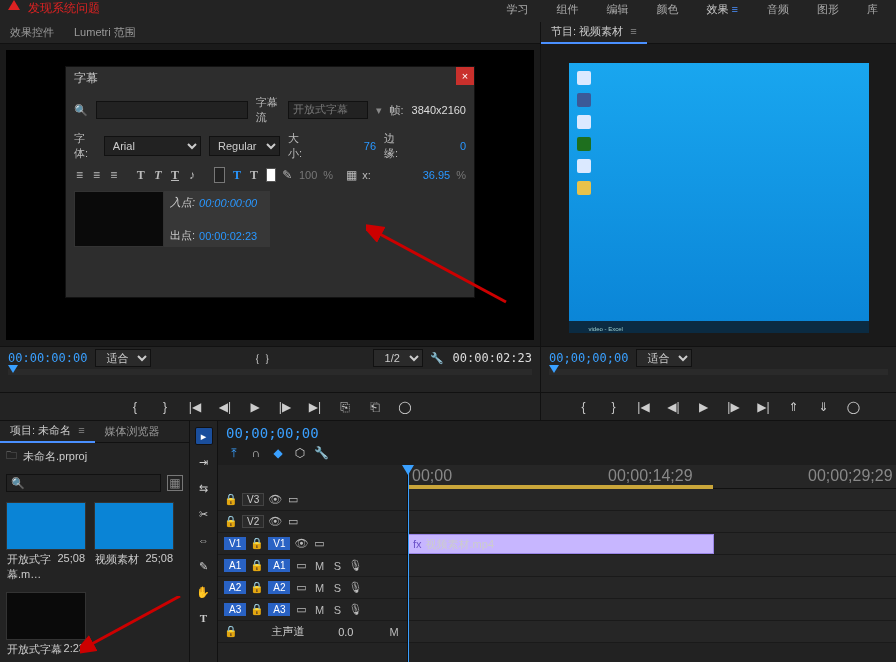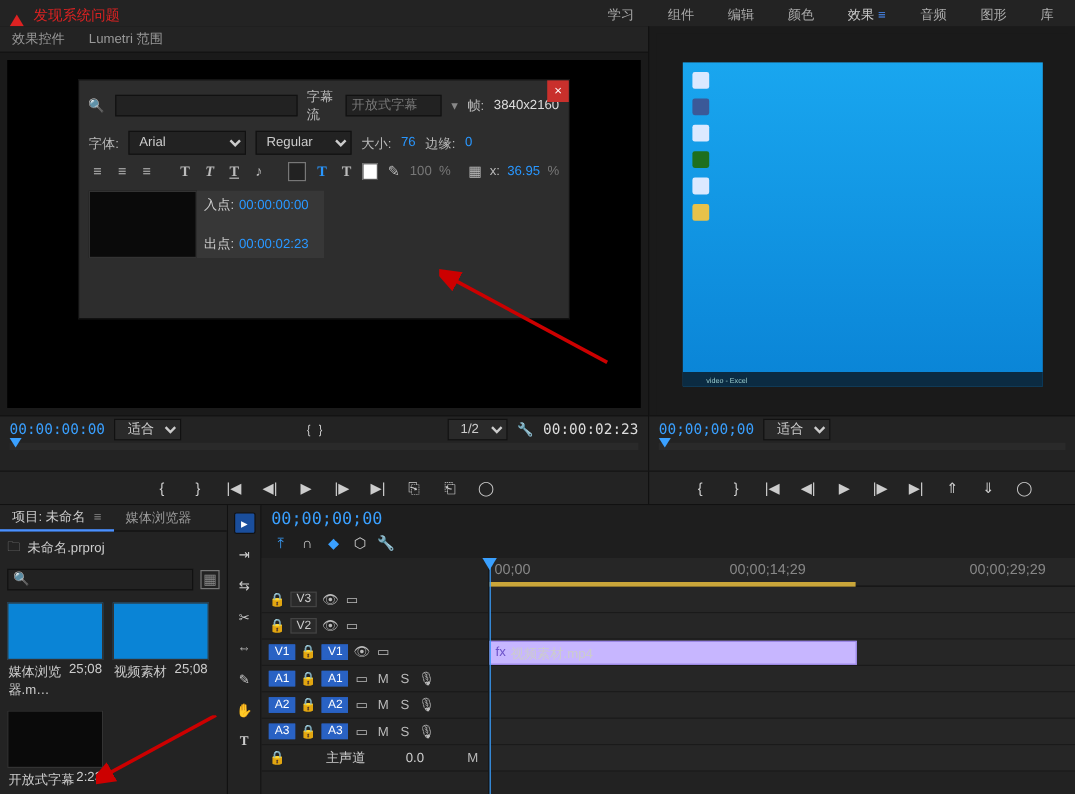--- a/index.html
+++ b/index.html
@@ -1,19 +1,19 @@
 <!DOCTYPE html>
 <html><head>
 <meta charset="utf-8">
 <style>
   *{box-sizing:border-box;margin:0;padding:0;font-family:"Microsoft YaHei",Arial,sans-serif;font-size:11px;color:#ccc;}
   body{background:#1e1e1e;width:896px;height:662px;overflow:hidden;position:relative;}
   .row{display:flex;align-items:center;}
   
-  .menubar{height:22px;background:#232323;display:flex;align-items:flex-end;padding:0 8px;gap:8px;}
+  .menubar{height:22px;background:#232323;display:flex;align-items:flex-start;padding:0 8px;gap:8px;}
   .warn-triangle{width:0;height:0;border-left:6px solid transparent;border-right:6px solid transparent;border-bottom:10px solid #d22;}
   .warn-text{color:#d22;font-size:12px;}
   .menubar .spacer{flex:1;}
   .menu-item{padding:2px 10px;color:#aaa;cursor:pointer;}
   .menu-item.active{color:#4a90ff;}
   .menu-lines{color:#4a90ff;letter-spacing:1px;}
   
   .tabs-row{height:22px;background:#232323;display:flex;align-items:center;border-bottom:1px solid #111;}
   .tab{padding:3px 10px;color:#999;cursor:pointer;white-space:nowrap;}
   .tab.active{color:#e6e6e6;border-bottom:2px solid #4a90ff;}
@@ -27,40 +27,40 @@
   .dialog{width:410px;background:#2d2d2d;border:1px solid #111;position:relative;}
   .dialog-title{display:flex;align-items:center;height:22px;padding:0 8px;font-size:12px;}
   .close-x{position:absolute;right:0;top:0;width:18px;height:18px;background:#c9302c;color:#fff;text-align:center;line-height:18px;cursor:pointer;}
   .dialog-body{padding:6px 8px 10px;}
   .search-row{display:flex;align-items:center;gap:8px;margin-bottom:6px;}
   .search-input{flex:0 0 120px;background:#222;border:1px solid #111;height:18px;color:#ccc;padding:0 4px;}
   .lbl{color:#bbb;}
   .ro-field{background:#222;border:1px solid #111;height:18px;padding:0 4px;color:#777;min-width:80px;}
   .font-row{display:flex;align-items:center;gap:8px;margin-bottom:6px;}
   .sel{background:#222;border:1px solid #111;height:20px;color:#ccc;padding:0 4px;}
-  .val{color:#2997ff;}
+  .val{color:#2997ff;margin-left:46px;}
   .tools-row{display:flex;align-items:center;gap:6px;margin-bottom:8px;}
   .tb{width:16px;height:16px;display:flex;align-items:center;justify-content:center;color:#bbb;cursor:pointer;font-size:12px;}
   .tb.box{border:1px solid #777;}
   .tb.T{font-family:Georgia,serif;font-weight:bold;}
   .swatch{width:14px;height:14px;background:#fff;border:1px solid #555;}
   .pct{color:#777;}
   .caption-block{display:flex;gap:0;margin-bottom:40px;}
   .thumb{width:90px;height:56px;background:#0a0a0a;border:1px solid #333;}
   .tc-col{width:106px;background:#373737;padding:4px 6px;}
   .tc-col .tclbl{color:#ccc;font-size:11px;}
   .tc-col .tcv{color:#2997ff;font-size:11px;}
   .cap-text{flex:1;background:#e9e9e9;color:#555;padding:4px 6px;height:56px;}
   .arrow1{position:absolute;left:300px;top:155px;pointer-events:none;}
   .btn-row{display:flex;align-items:center;gap:8px;}
   .rbtn{border:1px solid #666;border-radius:10px;padding:2px 14px;color:#ccc;cursor:pointer;background:#2d2d2d;}
   
   .src-ctrls{height:46px;background:#232323;display:flex;align-items:center;padding:0 8px;gap:8px;border-top:1px solid #111;position:relative;}
   .tc{color:#3aa0ff;font-family:monospace;font-size:12px;}
-  .fit-sel{background:#2a2a2a;border:1px solid #111;height:18px;color:#ccc;padding:0 6px;}
+  .fit-sel{background:#2a2a2a;border:1px solid #111;height:18px;color:#ccc;padding:0 6px;text-align:right;}
   .mini-ruler{flex:1;height:6px;background:#2a2a2a;position:relative;}
   .mini-ruler .ph{position:absolute;left:0;top:-4px;width:0;height:0;border-left:5px solid transparent;border-right:5px solid transparent;border-top:8px solid #3aa0ff;}
   .tbtn{width:16px;height:16px;color:#ccc;cursor:pointer;display:flex;align-items:center;justify-content:center;font-size:12px;}
   
   .prog-viewer{flex:1;margin:6px 6px 0 6px;background:#1a1a1a;display:flex;align-items:center;justify-content:center;}
   .desktop{width:300px;height:270px;background:linear-gradient(180deg,#19a6ef 0%,#0a84d6 100%);position:relative;}
   .desk-icon{position:absolute;width:14px;height:14px;background:#dbe9ff;border-radius:2px;}
   .taskbar{position:absolute;bottom:0;left:0;right:0;height:12px;background:#0b2b42;}
   
   .lower{display:flex;height:248px;border-top:1px solid #111;}
@@ -81,21 +81,21 @@
   .tl-top{display:flex;align-items:center;gap:10px;padding:4px 8px;}
   .tl-body{flex:1;display:flex;}
   .tl-left{width:190px;background:#232323;border-right:1px solid #111;}
   .trk{height:22px;display:flex;align-items:center;gap:4px;padding:0 6px;border-bottom:1px solid #1a1a1a;}
   .trk .tag{background:#2a2a2a;border:1px solid #444;color:#ccc;padding:0 4px;font-size:10px;}
   .trk .tag.on{background:#2962c4;color:#fff;border-color:#2962c4;}
   .trk .ico{width:14px;height:14px;display:flex;align-items:center;justify-content:center;color:#bbb;}
   .trk.master{justify-content:space-between;}
   .tl-right{flex:1;position:relative;background:#222;}
   .ruler{height:24px;background:#262626;position:relative;border-bottom:1px solid #111;}
-  .ruler .tick{position:absolute;top:2px;color:#888;font-size:12px;}
+  .ruler .tick{position:absolute;top:2px;color:#888;font-size:16px;}
   .wa{position:absolute;left:0;top:20px;height:4px;background:#caa63a;}
   .ph-line{position:absolute;top:0;bottom:0;width:1px;background:#3aa0ff;}
   .ph-head{position:absolute;top:0;width:0;height:0;border-left:6px solid transparent;border-right:6px solid transparent;border-top:10px solid #3aa0ff;}
   .clip{position:absolute;height:20px;background:#c7b6ff;border:1px solid #9a85e6;font-size:10px;color:#333;padding:0 4px;display:flex;align-items:center;gap:4px;}
   .clip .fx{color:#6b51c9;}
   .track-lane{position:absolute;left:0;right:0;height:22px;background:#262626;border-bottom:1px solid #1a1a1a;}
 </style>
 </head>
 <body>
 
@@ -116,33 +116,34 @@
 <div class="upper">
 
   <div class="source-panel">
     <div class="tabs-row">
       <div class="tab">效果控件</div>
       <div class="tab">Lumetri 范围</div>
     </div>
     <div class="source-inner">
       <div class="dialog">
         <div class="close-x">×</div>
+        <div class="dialog-title">字幕</div>
         <div class="dialog-body">
           <div class="search-row">
             <span style="color:#888;">🔍</span>
             <input class="search-input" placeholder="" style="">
             <span class="lbl">字幕流</span>
             <div class="ro-field" style="flex:1;">开放式字幕</div>
             <span style="color:#888;">▾</span>
             <span class="lbl">帧:</span>
             <span style="color:#ddd;">3840x2160</span>
           </div>
           <div class="font-row">
             <span class="lbl">字体:</span>
-            <select class="sel" style="width:98px;"><option>Arial</option></select>
+            <select class="sel" style="width:110px;"><option>Arial</option></select>
             <select class="sel" style="width:80px;"><option>Regular</option></select>
             <span class="lbl">大小:</span>
             <span class="val">76</span>
             <span class="lbl">边缘:</span>
             <span class="val">0</span>
           </div>
           <div class="tools-row">
             <div class="tb">≡</div>
             <div class="tb">≡</div>
             <div class="tb">≡</div>
@@ -161,21 +162,21 @@
             <span class="pct">%</span>
             <div style="flex:1;"></div>
             <div class="tb" style="letter-spacing:-2px;">▦</div>
             <span class="lbl">x:</span>
             <span class="val">36.95</span>
             <span class="pct">%</span>
           </div>
           <div class="caption-block">
             <div class="thumb"></div>
             <div class="tc-col">
-              <div class="row" style="gap:4px;">
+              <div class="row" style="gap:4px;font-style:italic;">
                   <span class="tclbl">入点:</span>
                   <span class="tcv">00:00:00:00</span>
                 </div>
               <div style="height:18px;"></div>
               <div class="row" style="gap:4px;">
                   <span class="tclbl">出点:</span>
                   <span class="tcv">00:00:02:23</span>
                 </div>
             </div>
           </div>
@@ -205,20 +206,23 @@
         <span class="tc" style="color:#ddd;">00:00:02:23</span>
       </div>
       <div style="position:absolute;left:8px;right:8px;top:22px;" class="mini-ruler">
           <div class="ph"></div>
         </div>
     </div>
 
   </div>
 
   <div class="program-panel">
+    <div class="tabs-row">
+      <div class="tab active"><span>节目: 视频素材</span><span class="ham"> ≡</span></div>
+    </div>
     <div class="prog-viewer">
       <div class="desktop">
         <div class="desk-icon" style="left:8px;top:8px;"></div>
         <div class="desk-icon" style="left:8px;top:30px;background:#3b5998;"></div>
         <div class="desk-icon" style="left:8px;top:52px;"></div>
         <div class="desk-icon" style="left:8px;top:74px;background:#1e6f1e;"></div>
         <div class="desk-icon" style="left:8px;top:96px;"></div>
         <div class="desk-icon" style="left:8px;top:118px;background:#e8c24a;"></div>
         <div class="taskbar"><span style="font-size:6px;color:#9cc;padding-left:20px;">video - Excel</span></div>
       </div>
@@ -274,21 +278,21 @@
       <span>未命名.prproj</span>
     </div>
     <div class="proj-header">
       <input class="search-input" style="flex: 1 1 0%;" placeholder="🔍">
       <span class="tb box" style="color:#888;">▦</span>
     </div>
     <div class="proj-grid">
       <div class="asset">
         <div class="th"></div>
         <div class="meta">
-            <span>媒体浏览器.m…</span>
+            <span>开放式字幕.m…</span>
             <span>25;08</span>
           </div>
       </div>
       <div class="asset">
         <div class="th"></div>
         <div class="meta">
             <span>视频素材</span>
             <span>25;08</span>
           </div>
       </div>

